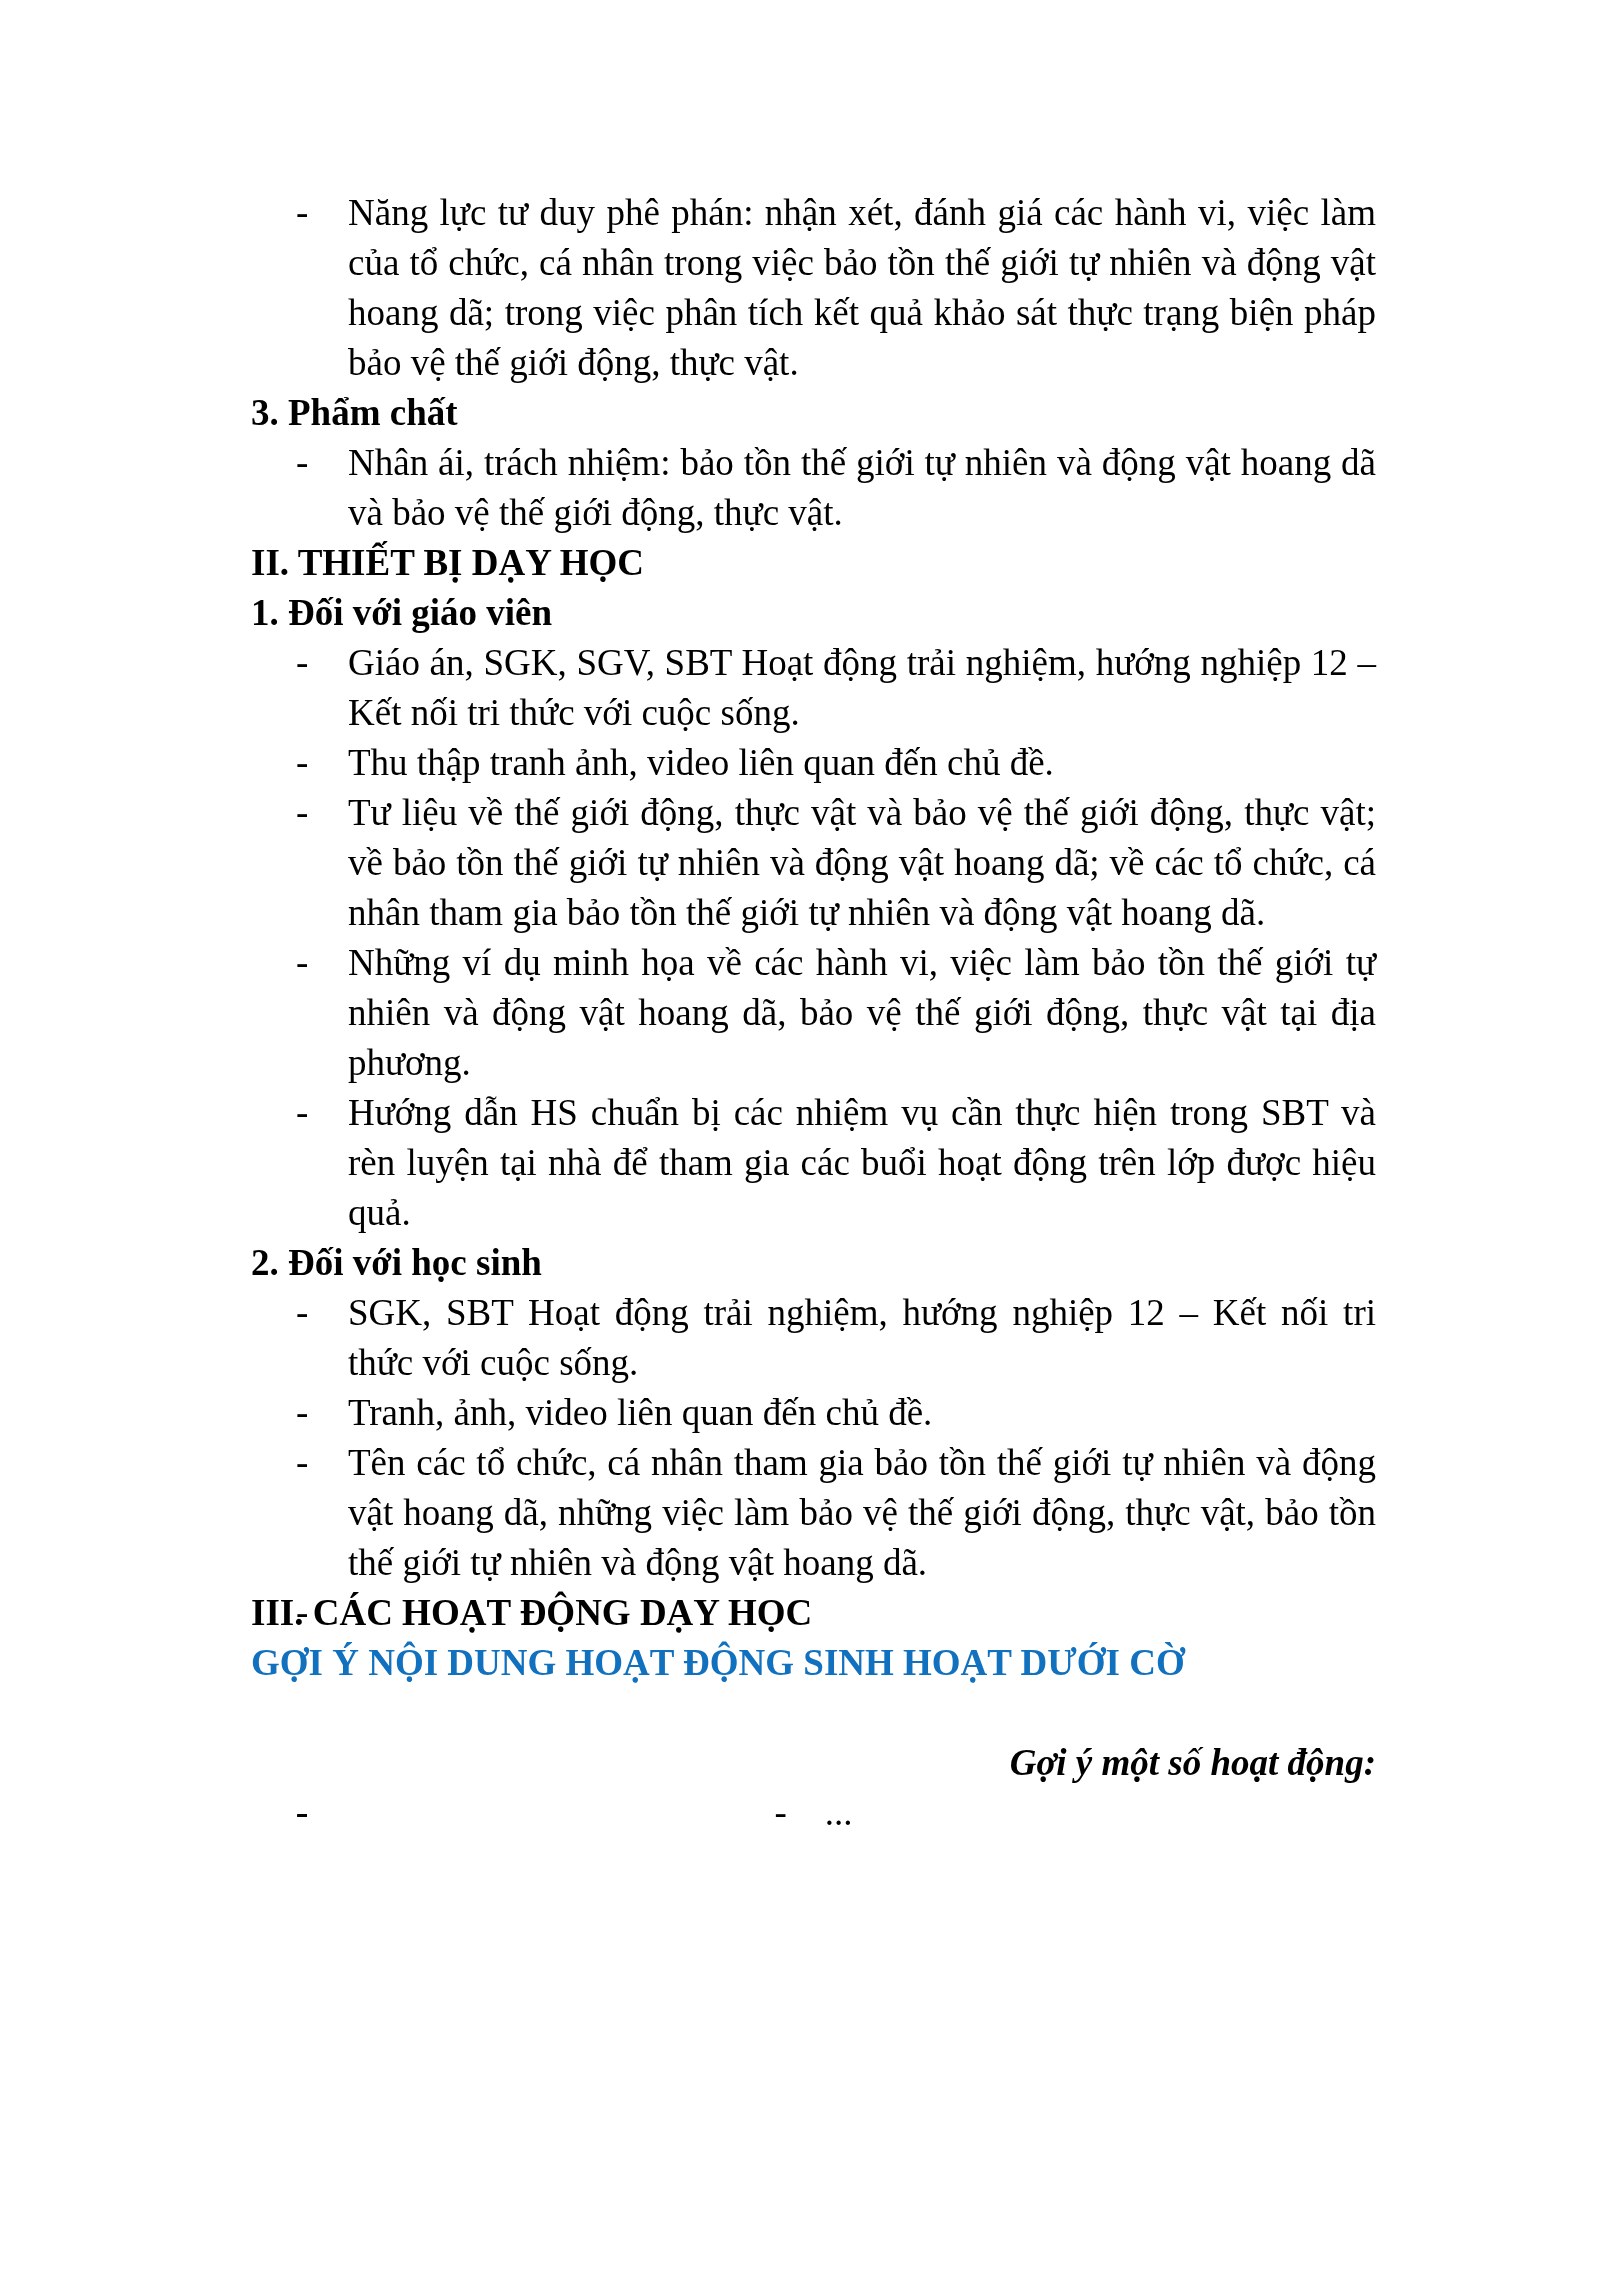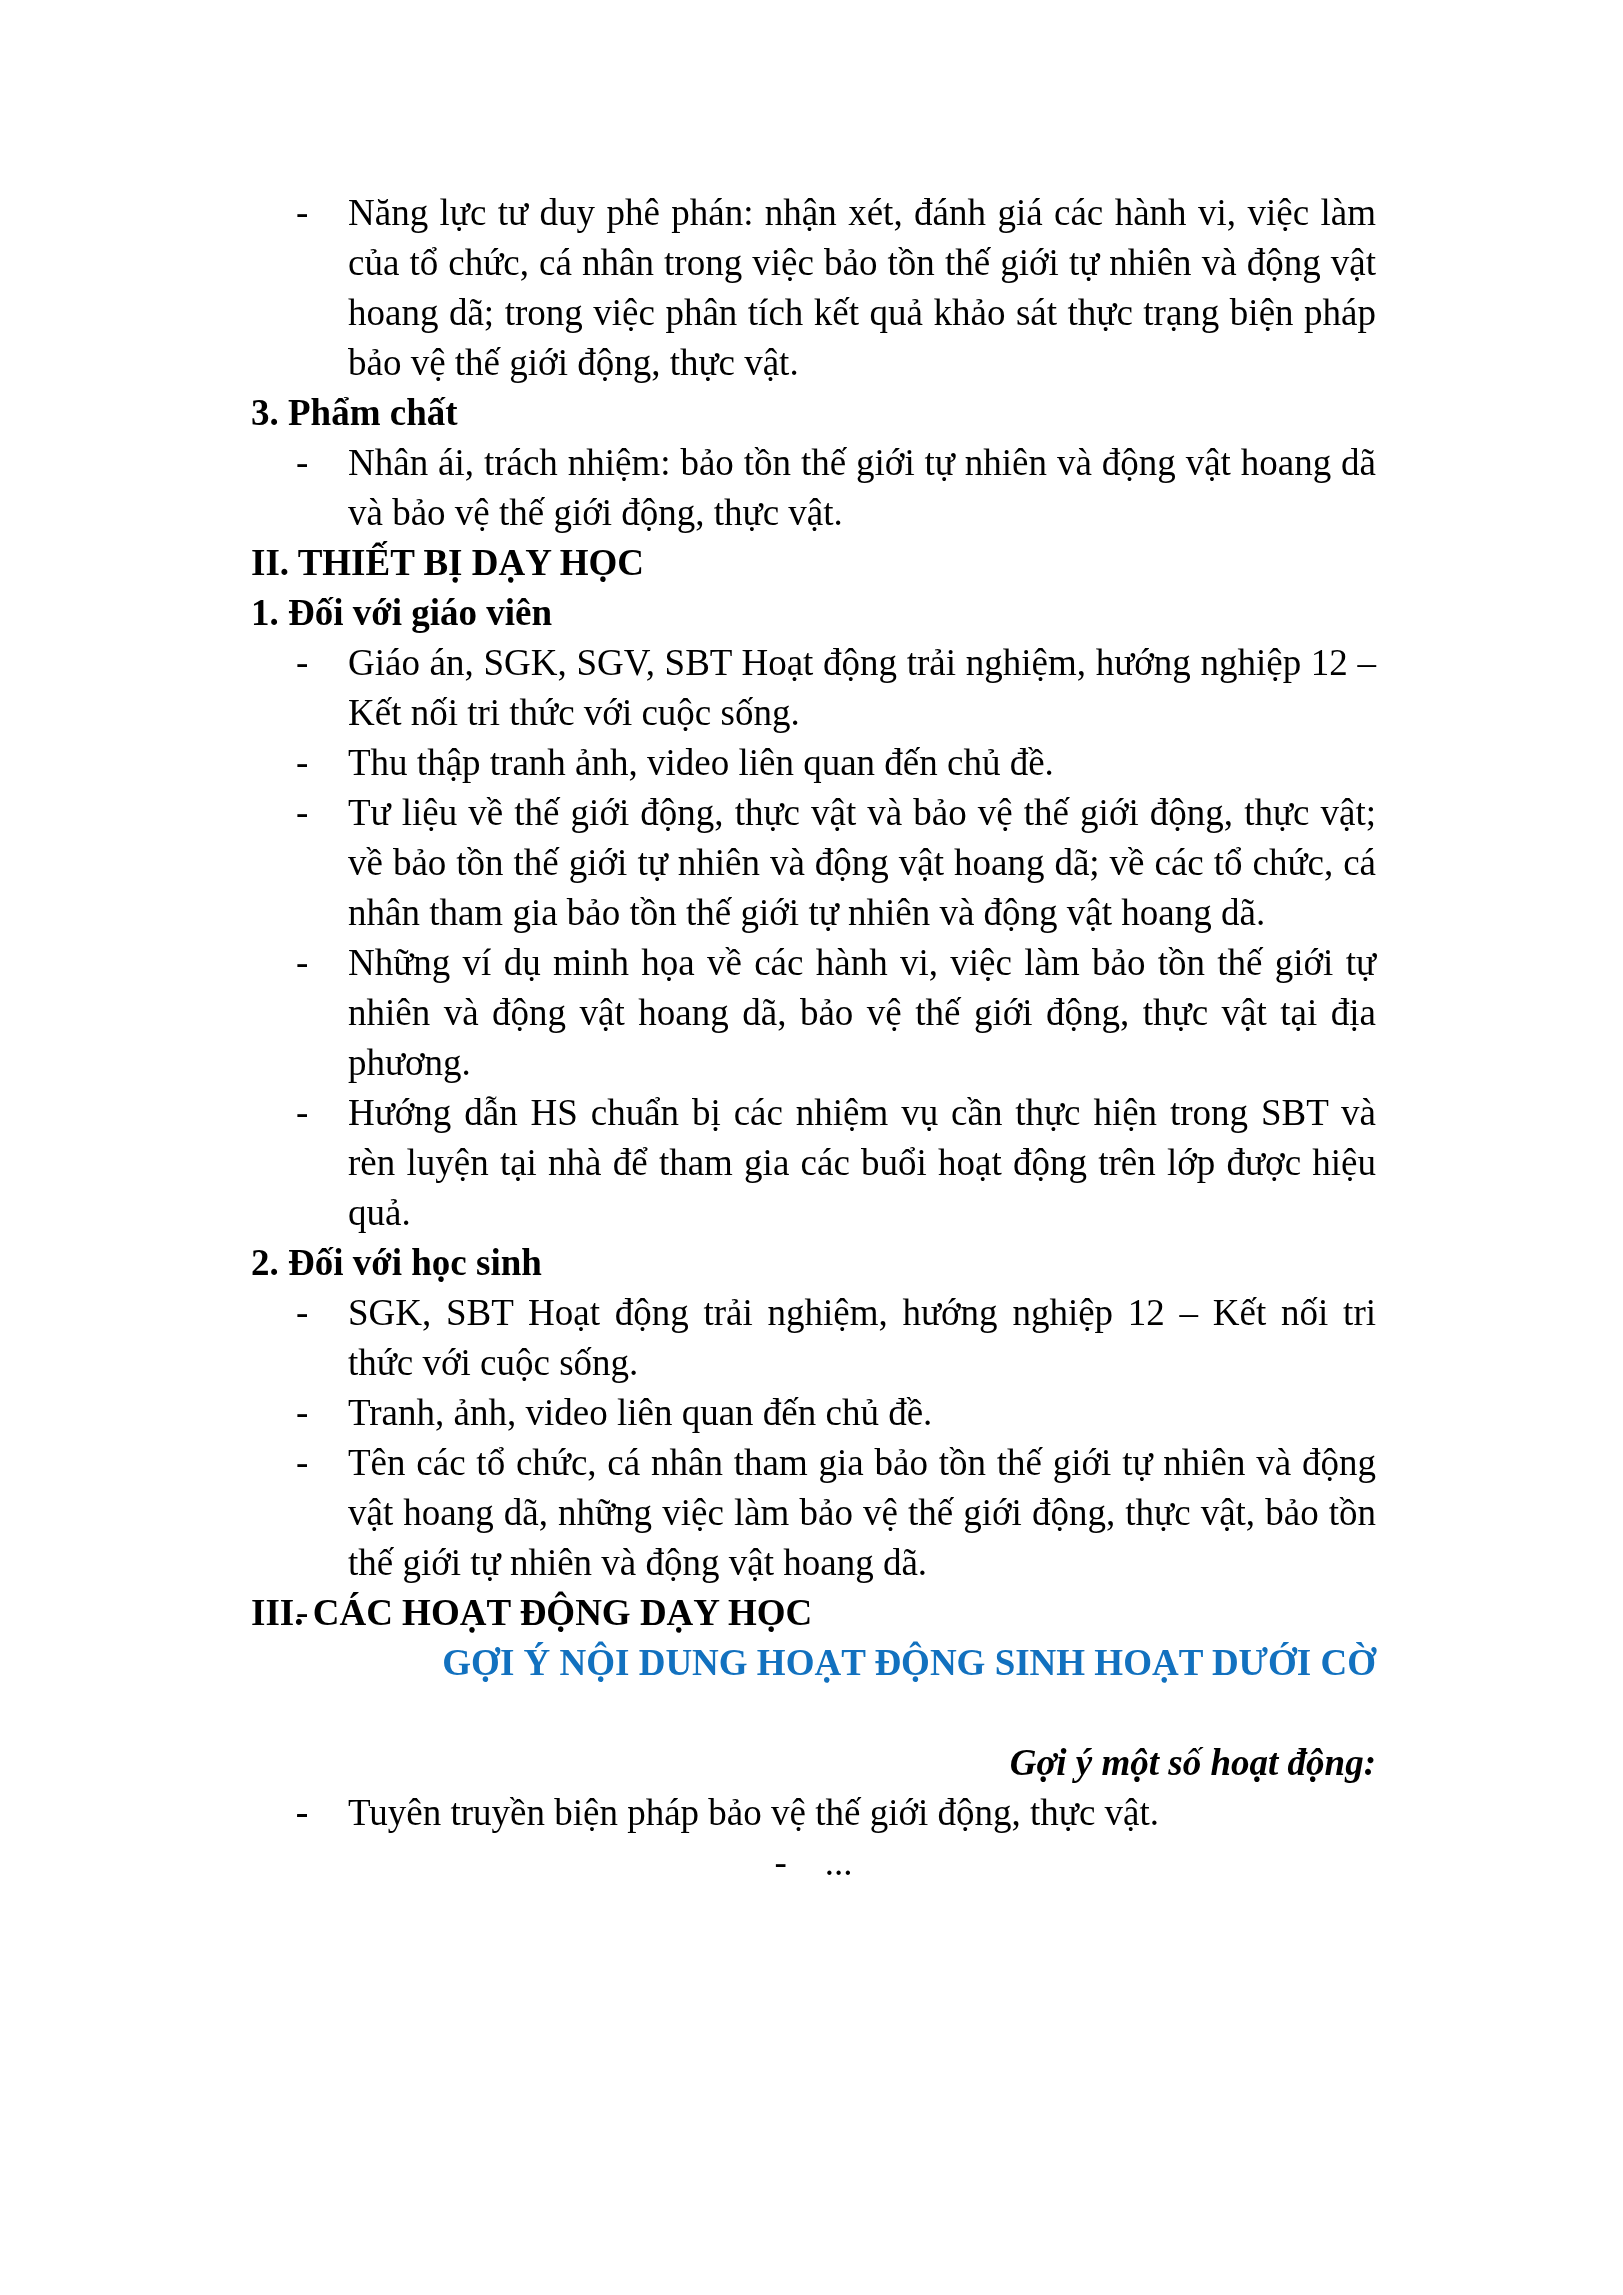--- a/index.html
+++ b/index.html
@@ -43,21 +43,21 @@
     font-weight:bold;
     text-align:left;
   }
   .heading-italic{
     font-weight:bold;
     font-style:italic;
     text-align:right;
   }
   .it{}
   .center-blue{
-    text-align:right;
+    text-align:left;
     font-weight:bold;
     color:var(--accent);
   }
   .spacer{height:50px;}
   .ellipsis-line{
     text-align:center;
   }
   .ellipsis-line .dots{
     margin-left:38px;
   }
@@ -130,21 +130,21 @@
 
     <div class="para bullet">
       <span class="dash">-</span>
     </div>
 
     <div class="para bullet">
       <span class="dash">-</span>
     </div>
 
     <div class="para bullet">
-      <span class="dash">-</span><span>Tuyên truyền biện pháp bảo vệ thế giới động, thực vật.</span>
+      <span class="dash">-</span>
     </div>
 
     <div class="para ellipsis-line">
       <span>-</span><span class="dots">...</span>
     </div>
 
   </div>
 </div>
 
 

